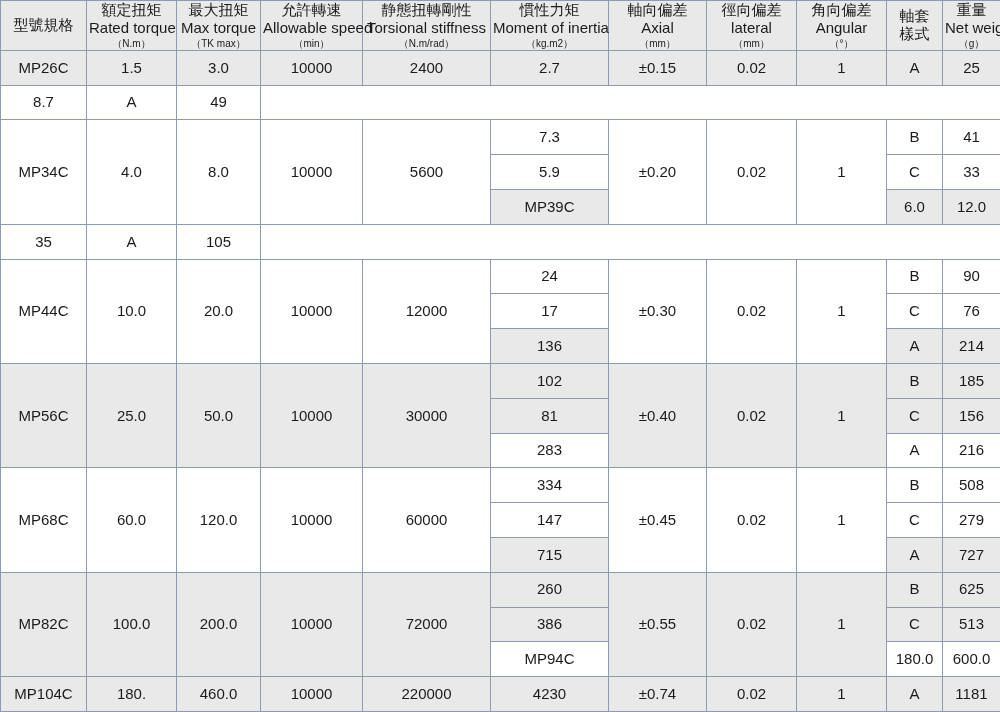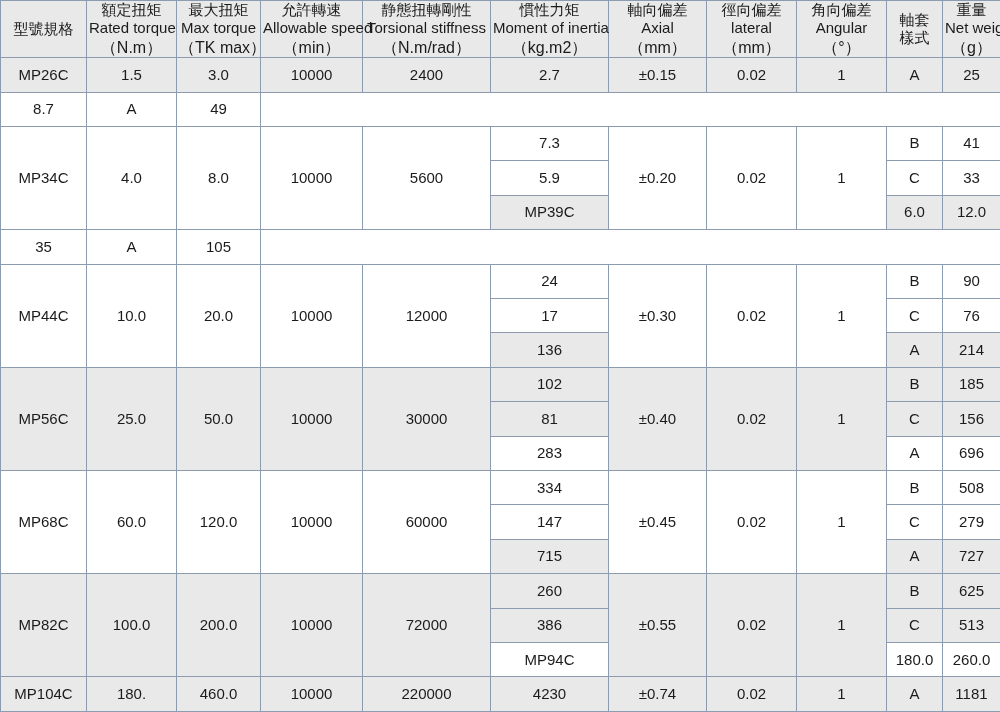--- a/index.html
+++ b/index.html
@@ -34,21 +34,21 @@
     background: #e9e9e9;
     font-size: 15px;
     padding: 5px 2px;
   }
   .hdr-line {
     display: block;
     white-space: nowrap;
   }
   .hdr-cn { font-size: 15px; }
   .hdr-en { font-size: 15px; }
-  .hdr-unit { font-size: 16px; }
+  .hdr-unit { font-size: 10px; }
   tbody tr.shaded td {
     background: #e9e9e9;
   }
   tbody tr.plain td {
     background: #ffffff;
   }
   td.model {
     font-size: 15px;
   }
   
@@ -229,21 +229,21 @@
         <td>185</td>
       </tr>
       <tr class="shaded">
         <td>81</td>
         <td>C</td>
         <td>156</td>
       </tr>
       <tr class="plain">
         <td>283</td>
         <td>A</td>
-        <td>696</td>
+        <td>216</td>
       </tr>
       <tr class="plain">
         <td class="model" rowspan="3">MP68C</td>
         <td rowspan="3">60.0</td>
         <td rowspan="3">120.0</td>
         <td rowspan="3">10000</td>
         <td rowspan="3">60000</td>
         <td>334</td>
         <td rowspan="3">±0.45</td>
         <td rowspan="3">0.02</td>
@@ -275,21 +275,21 @@
         <td>625</td>
       </tr>
       <tr class="shaded">
         <td>386</td>
         <td>C</td>
         <td>513</td>
       </tr>
       <tr class="plain">
         <td class="model" rowspan="1">MP94C</td>
         <td rowspan="1">180.0</td>
-        <td rowspan="1">260.0</td>
+        <td rowspan="1">600.0</td>
         <td rowspan="1">10000</td>
         <td rowspan="1">82000</td>
         <td>1950</td>
         <td rowspan="1">±0.65</td>
         <td rowspan="1">0.02</td>
         <td rowspan="1">1</td>
         <td>A</td>
         <td>959</td>
       </tr>
       <tr class="shaded">

